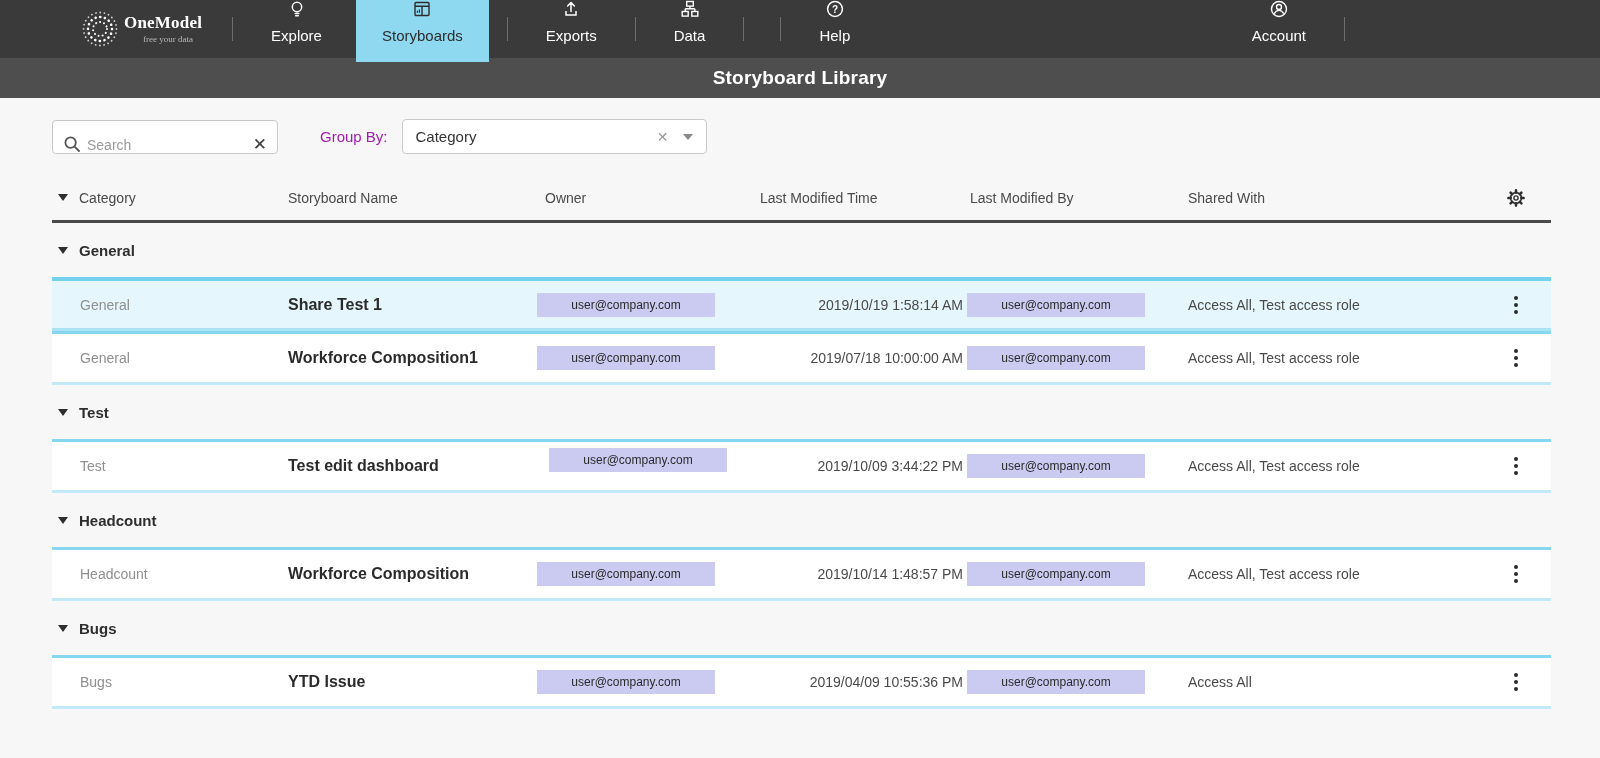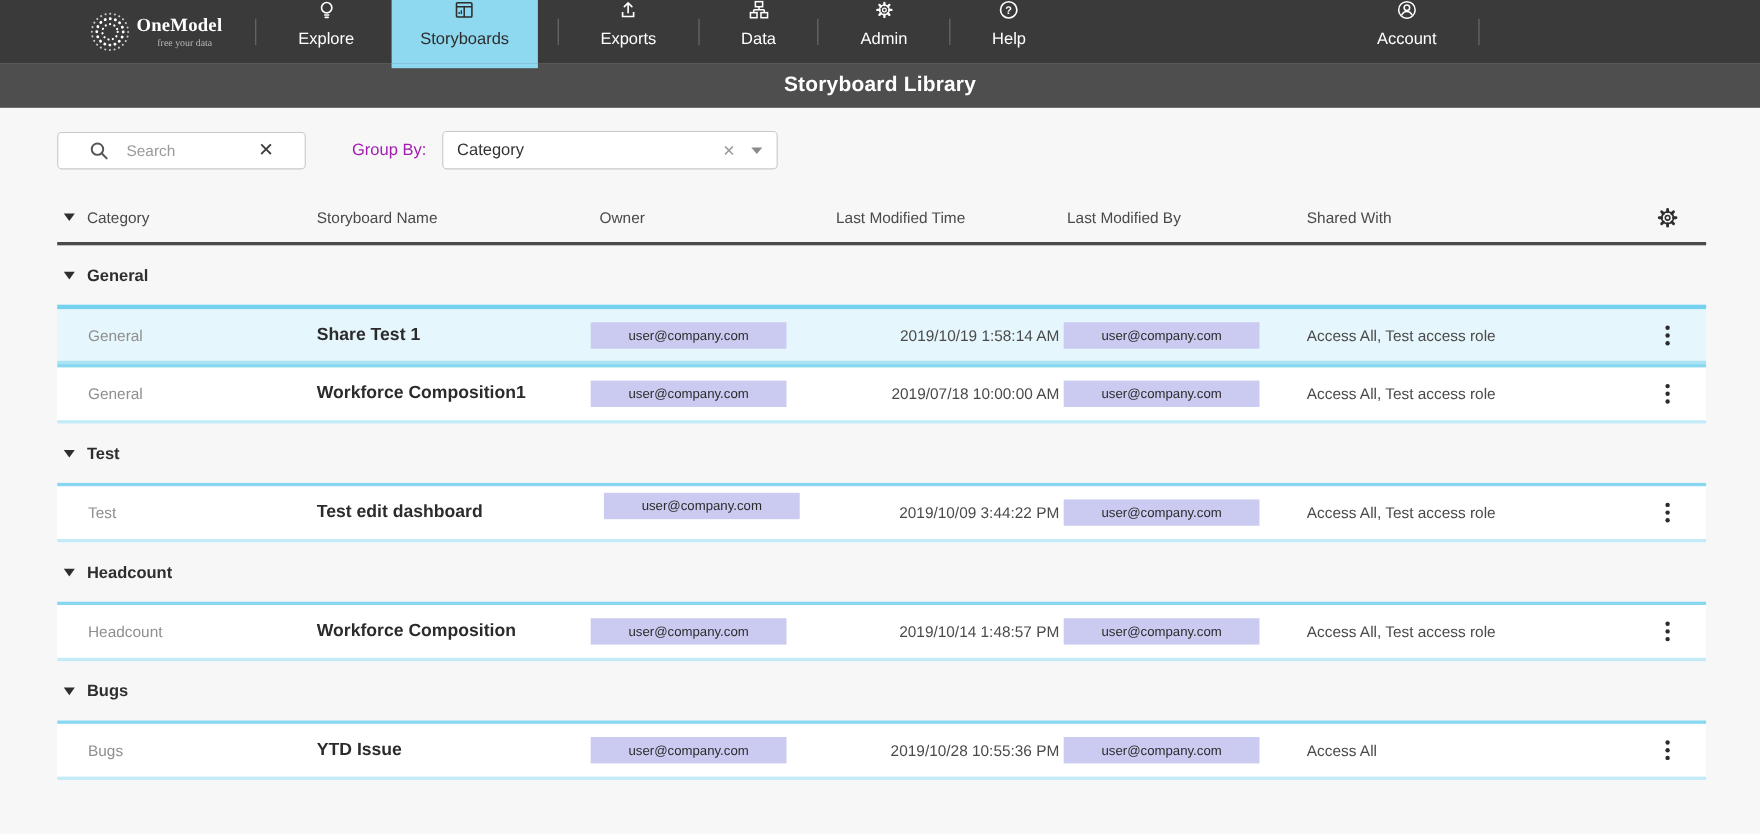--- a/index.html
+++ b/index.html
@@ -23,21 +23,21 @@
   .nav-spacer { flex:1; }
   .nav-sep.trailing { margin-right:255px; }
 
   
   .subheader { height:40px; background:#4e4e4e; display:flex; align-items:center; justify-content:center; }
   .subheader h1 { color:#fff; font-size:19px; font-weight:700; letter-spacing:.2px; }
 
   
   .toolbar { display:flex; align-items:center; margin:21px 0 0 52px; height:35px; }
   .search-box { width:226px; height:34px; background:#fff; border:1px solid #c9c9c9; border-radius:4px;
-    display:flex; align-items:center; padding:0 28px; gap:16px; }
+    display:flex; align-items:flex-end; padding:0 10px; gap:6px; }
   .search-box input { border:none; outline:none; flex:1; font-size:14px; color:#333; min-width:0;
     font-family:"Liberation Sans", sans-serif; background:transparent; }
   .search-box input::placeholder { color:#9a9a9a; }
   .search-clear { font-size:17px; color:#3c3c3c; cursor:pointer; line-height:1; font-weight:400; }
   .groupby-label { margin-left:42px; font-size:15px; color:#a21caf; }
   .dropdown { margin-left:14px; width:305px; height:35px; background:#fff; border:1px solid #c9c9c9;
     border-radius:4px; display:flex; align-items:center; padding:0 13px; cursor:pointer; }
   .dd-value { font-size:15px; color:#333; }
   .dd-clear { margin-left:auto; color:#9a9a9a; font-size:14px; cursor:pointer; }
   .dd-caret { width:0; height:0; border-left:5px solid transparent; border-right:5px solid transparent;
@@ -126,30 +126,20 @@
       <rect x="5.7" y="1.5" width="6.6" height="4.6"></rect>
       <rect x="1.2" y="11.5" width="6" height="4.6"></rect>
       <rect x="10.8" y="11.5" width="6" height="4.6"></rect>
       <path d="M9 6.1 V8.8 M4.2 8.8 H13.8 M4.2 8.8 V11.5 M13.8 8.8 V11.5"></path>
     </svg>
     <span>Data</span>
   </div>
 
   <span class="nav-sep"></span>
 
-  <div class="nav-item">
-    <svg width="18" height="18" viewBox="0 0 22 22" fill="none" stroke="#fff">
-      <circle cx="11" cy="11" r="5.4" stroke-width="1.6"></circle>
-      <circle cx="11" cy="11" r="2.1" stroke-width="1.4"></circle>
-      <g stroke-width="2.6" stroke-linecap="round">
-        <path d="M11 5.6 V3.2 M11 16.4 V18.8 M5.6 11 H3.2 M16.4 11 H18.8 M7.2 7.2 L5.5 5.5 M14.8 14.8 L16.5 16.5 M14.8 7.2 L16.5 5.5 M7.2 14.8 L5.5 16.5"></path>
-      </g>
-    </svg>
-    <span>Admin</span>
-  </div>
 
   <span class="nav-sep"></span>
 
   <div class="nav-item">
     <svg width="18" height="18" viewBox="0 0 18 18" fill="none">
       <circle cx="9" cy="9" r="7.4" stroke="#fff" stroke-width="1.5"></circle>
       <text x="9" y="12.6" text-anchor="middle" font-size="10" font-weight="bold" fill="#fff" font-family="Liberation Sans, sans-serif">?</text>
     </svg>
     <span>Help</span>
   </div>
@@ -297,21 +287,21 @@
 
   <div class="group-header">
     <span class="tri-down"></span>
     <span class="group-name">Bugs</span>
   </div>
 
   <div class="grid row">
     <div class="cell cat">Bugs</div>
     <div class="cell name">YTD Issue</div>
     <div class="cell"><span class="badge">user@company.com</span></div>
-    <div class="cell time">2019/10/28 10:55:36 PM</div>
+    <div class="cell time">2019/04/09 10:55:36 PM</div>
     <div class="cell"><span class="badge">user@company.com</span></div>
     <div class="cell">Access All</div>
     <div class="cell actions">
         <span class="kebab">
           <i></i>
           <i></i>
           <i></i>
         </span>
       </div>
   </div>

